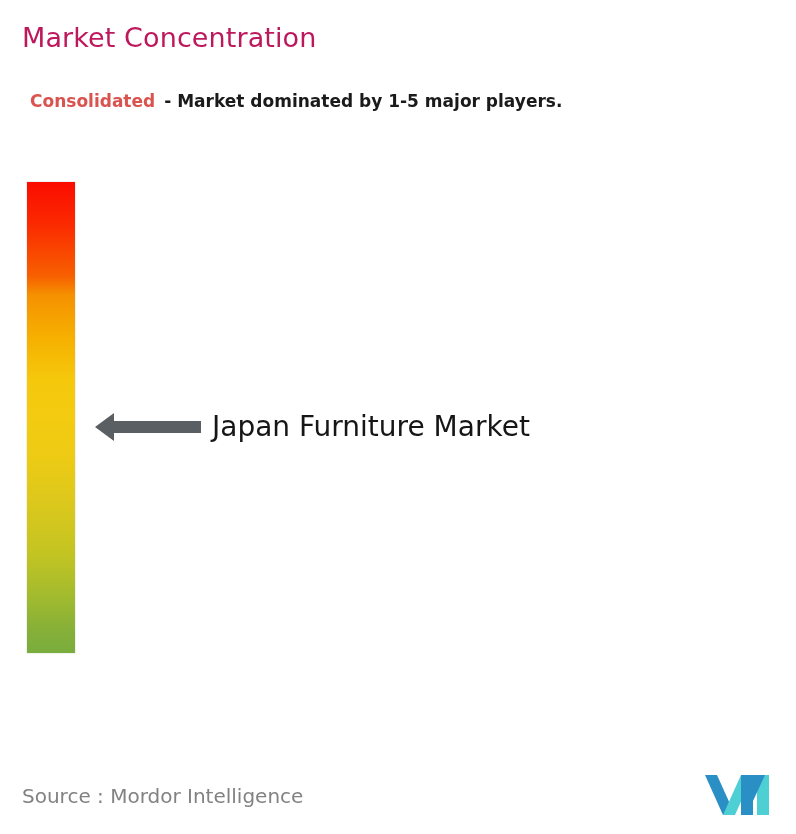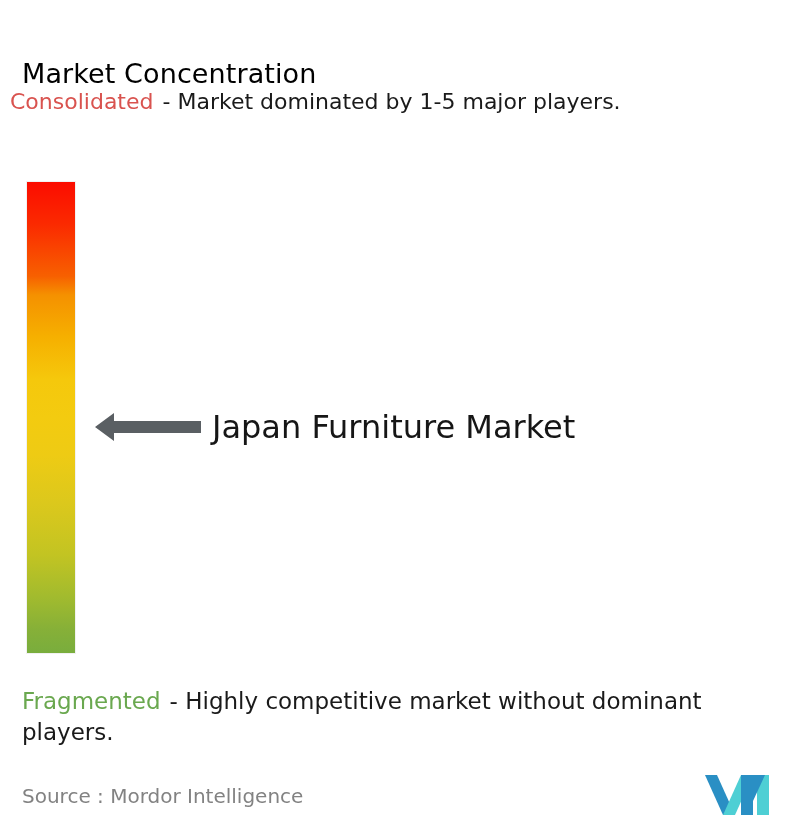--- a/index.html
+++ b/index.html
@@ -22,36 +22,35 @@
   }
 
   
   .chart-title {
     position: absolute;
     left: 22px;
     top: 22px;
     font-size: 27px;
     line-height: 32px;
     font-weight: 400;
-    color: #000000;
+    color: #be185d;
     letter-spacing: 0.1px;
     white-space: nowrap;
-    margin-top: 36px;
   }
 
   
   .legend-top {
     position: absolute;
-    left: 10px;
+    left: 30px;
     top: 86px;
     width: 756px;
-    font-size: 22px;
+    font-size: 17px;
     line-height: 31px;
     color: #1a1a1a;
-    font-weight: 400;
+    font-weight: 700;
   }
   .legend-bottom {
     position: absolute;
     left: 22px;
     top: 686px;
     width: 762px;
     font-size: 23px;
     line-height: 31px;
     color: #1a1a1a;
     font-weight: 400;
@@ -104,21 +103,21 @@
     width: 106px;
     height: 30px;
     display: block;
   }
   .pointer-label {
     position: absolute;
     left: 117px;
     top: 0px;
     height: 30px;
     line-height: 30px;
-    font-size: 32px;
+    font-size: 28px;
     color: #161616;
     white-space: nowrap;
   }
 
   
   .source-text {
     position: absolute;
     left: 22px;
     top: 782px;
     font-size: 20px;
@@ -147,23 +146,20 @@
 
   <div class="scale-bar"></div>
 
   <div class="pointer-group">
     <svg class="pointer-arrow" viewBox="0 0 106 30">
       <polygon points="0,15 19,1 19,9 106,9 106,21 19,21 19,29" fill="#5a5f63"></polygon>
     </svg>
     <span class="pointer-label">Japan Furniture Market</span>
   </div>
 
-  <div class="legend-bottom">
-    <span class="kw-fragmented">Fragmented</span><span class="kw-gap"></span><span>- Highly competitive market without dominant players.</span>
-  </div>
 
   <div class="source-text">Source :  Mordor Intelligence</div>
 
   <svg class="brand-logo" viewBox="0 0 68 48">
 
     <polygon points="0,4 12,4 30,44 18,44" fill="#2a8fc4"></polygon>
 
     <polygon points="30,44 18,44 36,4 48,4" fill="#4ecfd4"></polygon>
 
     <polygon points="36,4 48,4 48,44 36,44" fill="#2a8fc4"></polygon>

